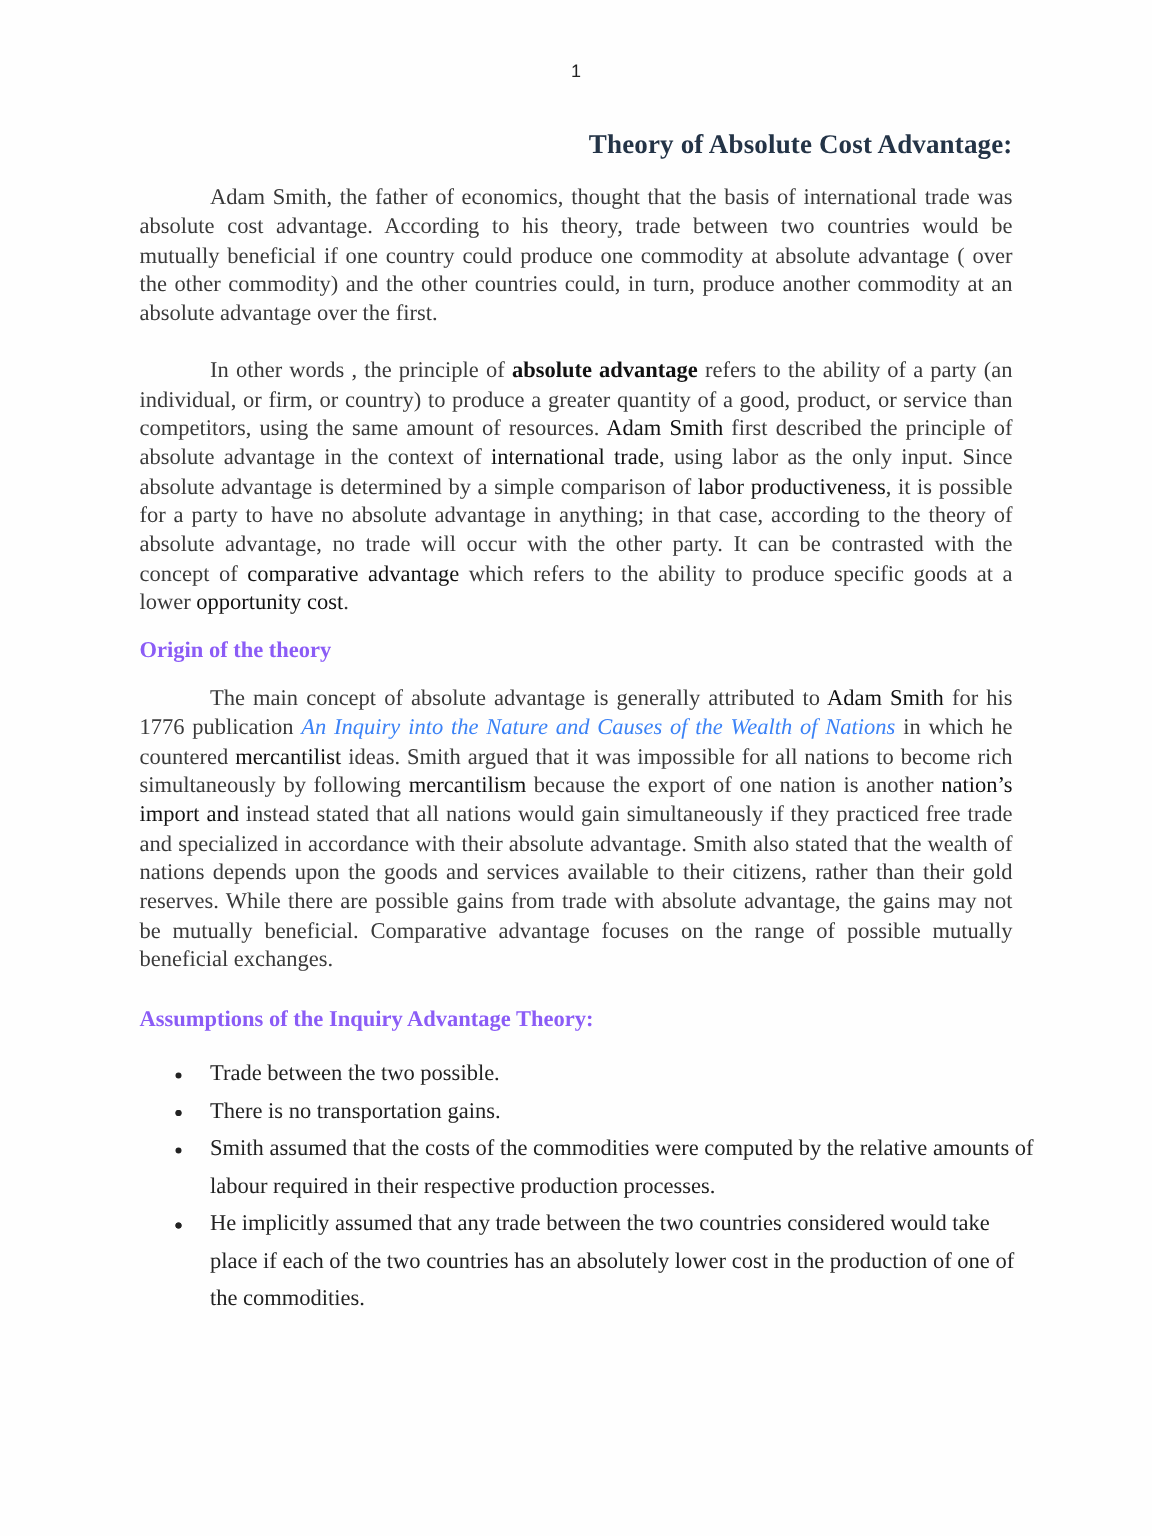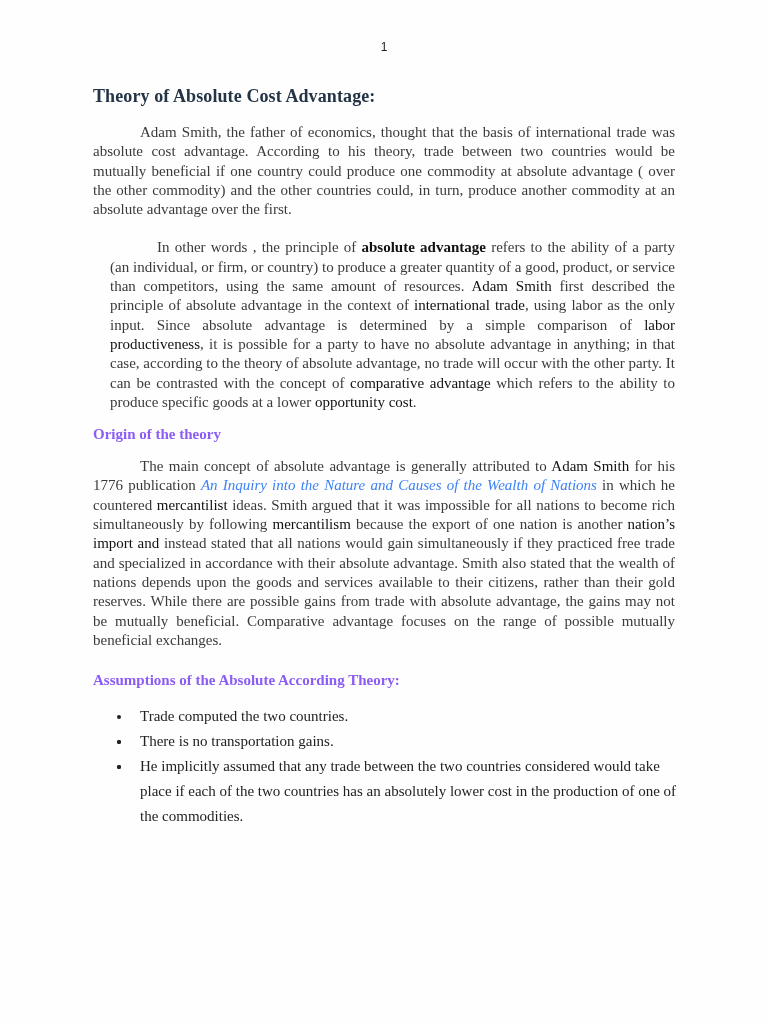--- a/index.html
+++ b/index.html
@@ -10,28 +10,28 @@
       font-family: "Liberation Serif", serif;
       color: #3a3a3a;
     }
     .page-number {
       position: absolute; top: 40px; left: 0; width: 768px; text-align: center;
       font-family: "Liberation Sans", sans-serif; font-size: 12px; color: #222;
     }
     .content { position: absolute; left: 93px; width: 582px; top: 85px; }
     h1.title {
       margin: 0; font-size: 18px; font-weight: bold; color: #243447;
-      line-height: 22px; letter-spacing: 0.1px;
+      line-height: 22px; letter-spacing: 0.1px; text-align: right;
     }
     p.body {
       margin: 0; font-size: 15px; line-height: 19.3px; text-align: justify;
       text-indent: 47px;
     }
     p.p1 { margin-top: 16px; }
-    p.p2 { margin-top: 19px; margin-left: 17px; }
+    p.p2 { margin-top: 19px; }
     .link { color: #111; font-family: "Liberation Serif", serif; }
     .bold-term { font-weight: bold; color: #111; }
     em { font-style: italic; color: #3b82f6; }
     h2.sub {
       margin: 12px 0 0 0; font-size: 15px; font-weight: bold; color: #8b5cf6; line-height: 20px;
     }
     p.p3 { margin-top: 13px; }
     h2.assump { margin-top: 20px; }
     ul.bullets {
       margin: 14px 0 0 0; padding: 0; list-style: none;
@@ -59,23 +59,24 @@
     <p class="body p2">
       <span>In other words , the principle of </span><span class="bold-term">absolute advantage</span><span> refers to the ability of a party (an individual, or firm, or country) to produce a greater quantity of a good, product, or service than competitors, using the same amount of resources. </span><span class="link">Adam Smith</span><span> first described the principle of absolute advantage in the context of </span><span class="link">international trade</span><span>, using labor as the only input. Since absolute advantage is determined by a simple comparison of </span><span class="link">labor productiveness</span><span>, it is possible for a party to have no absolute advantage in anything; in that case, according to the theory of absolute advantage, no trade will occur with the other party. It can be contrasted with the concept of </span><span class="link">comparative advantage</span><span> which refers to the ability to produce specific goods at a lower </span><span class="link">opportunity cost</span><span>.</span>
     </p>
 
     <h2 class="sub">Origin of the theory</h2>
 
     <p class="body p3">
       <span>The main concept of absolute advantage is generally attributed to </span><span class="link">Adam Smith</span><span> for his 1776 publication </span><em>An Inquiry into the Nature and Causes of the Wealth of Nations</em><span> in which he countered </span><span class="link">mercantilist</span><span> ideas. Smith argued that it was impossible for all nations to become rich simultaneously by following </span><span class="link">mercantilism</span><span> because the export of one nation is another </span><span class="link">nation’s import and</span><span> instead stated that all nations would gain simultaneously if they practiced free trade and specialized in accordance with their absolute advantage. Smith also stated that the wealth of nations depends upon the goods and services available to their citizens, rather than their gold reserves. While there are possible gains from trade with absolute advantage, the gains may not be mutually beneficial. Comparative advantage focuses on the range of possible mutually beneficial exchanges.</span>
     </p>
 
-    <h2 class="sub assump">Assumptions of the Absolute According Theory:</h2>
+    <h2 class="sub assump">Assumptions of the Inquiry Advantage Theory:</h2>
 
     <ul class="bullets">
-      <li><span class="dot"></span><span>Trade computed the two countries.</span></li>
+      <li><span class="dot"></span><span>Trade between the two possible.</span></li>
       <li><span class="dot"></span></li>
       <li><span class="dot"></span><span>There is no transportation gains.</span></li>
+      <li><span class="dot"></span><span>Smith assumed that the costs of the commodities were computed by the relative amounts of labour required in their respective production processes.</span></li>
       <li><span class="dot"></span></li>
       <li><span class="dot"></span><span>He implicitly assumed that any trade between the two countries considered would take place if each of the two countries has an absolutely lower cost in the production of one of the commodities.</span></li>
     </ul>
   </div>
 </div>
 
 </body></html>

